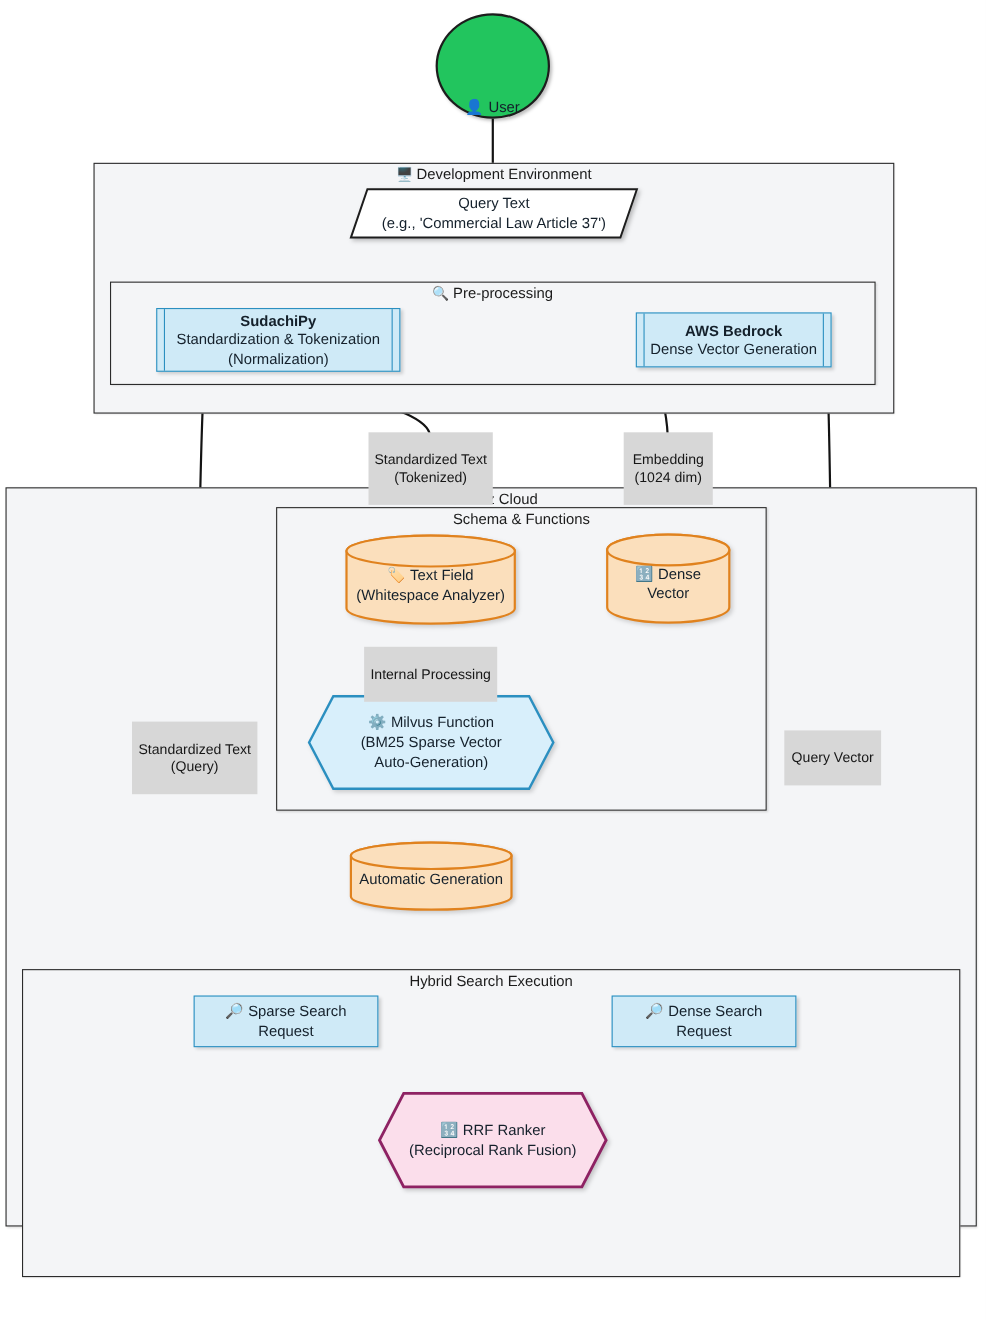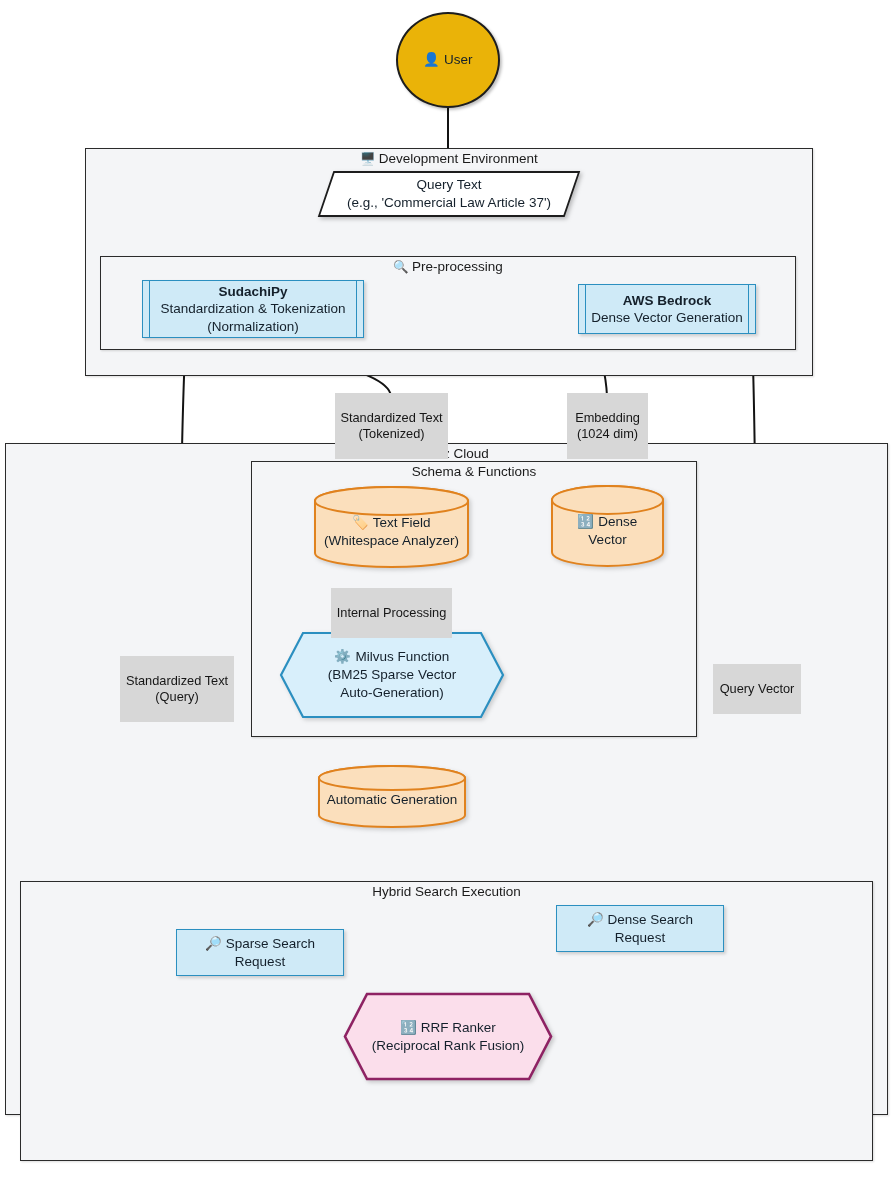--- a/index.html
+++ b/index.html
@@ -53,23 +53,24 @@
     color: #14202b;
     line-height: 1.28;
     font-size: 13.5px;
   }
   .node .ln { display: block; white-space: nowrap; }
   .node .ln.b { font-weight: bold; }
 
   
   .n-circle {
     border-radius: 50%;
-    background: #eab308;
+    background: #22c55e;
     border: 2.2px solid #1d1d1d;
     box-shadow: 2px 2px 3px rgba(0,0,0,.25);
+    justify-content: flex-end;
   }
   
   .n-para-wrap { position: absolute; }
   .n-para-wrap svg { position:absolute; left:0; top:0; overflow:visible;}
   .n-para-text {
     position: absolute; left:0; top:0; width:100%; height:100%;
     display:flex; flex-direction:column; align-items:center; justify-content:center;
     text-align:center; font-size:13.5px; color:#14202b; line-height:1.3;
   }
   
@@ -257,21 +258,21 @@
   <div class="n-cyl" style="left:317px; top:765px; width:150px; height:63px;">
     <svg width="150" height="63" viewBox="0 0 150 63" style="filter:drop-shadow(2px 2px 2px rgba(0,0,0,.17))">
       <path d="M2,13 L2,50 A73,12 0 0 0 148,50 L148,13 A73,12 0 0 0 2,13 Z" fill="#fbdfbc" stroke="#e0821e" stroke-width="2"></path>
       <ellipse cx="75" cy="13" rx="73" ry="12" fill="#fbdfbc" stroke="#e0821e" stroke-width="2"></ellipse>
     </svg>
     <div class="cyl-text" style="top:11px;">
       <span class="ln">Automatic Generation</span>
     </div>
   </div>
 
-  <div class="node n-rect" style="left:176px; top:929px; width:168px; height:47px; border-width:1.8px;text-align:right;">
+  <div class="node n-rect" style="left:176px; top:905px; width:168px; height:47px; border-width:1.8px;text-align:right;">
     <span class="ln"><i class="emo">🔎</i> <span>Sparse Search</span></span>
     <span class="ln">Request</span>
   </div>
 
   <div class="node n-rect" style="left:556px; top:905px; width:168px; height:47px; border-width:1.8px;">
     <span class="ln"><i class="emo">🔎</i> <span>Dense Search</span></span>
     <span class="ln">Request</span>
   </div>
 
   <div class="n-hex" style="left:343px; top:992px; width:210px; height:89px;">

